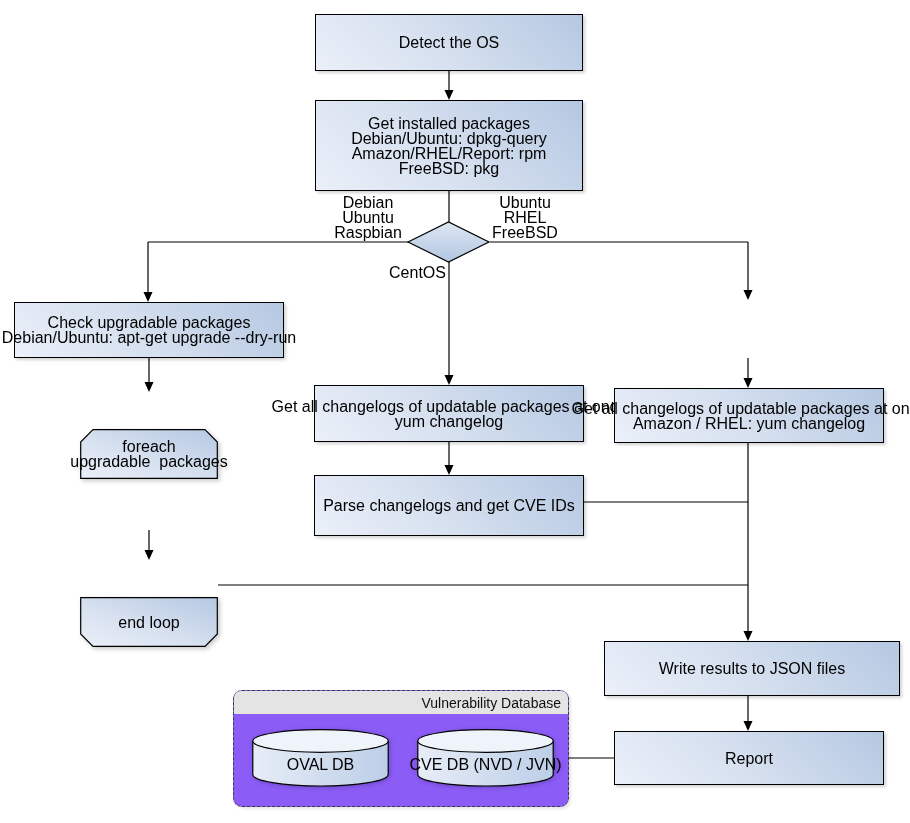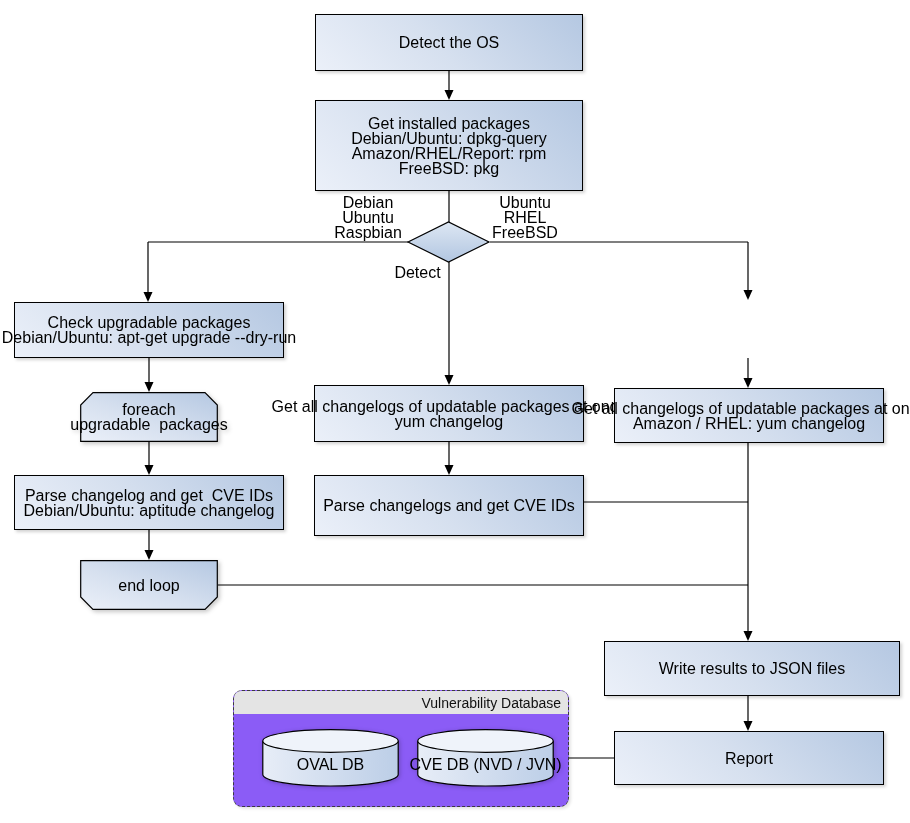--- a/index.html
+++ b/index.html
@@ -11,21 +11,21 @@
   .node{
     position:absolute;display:flex;align-items:center;justify-content:center;
     background:linear-gradient(45deg,#ebf0f9 0%,#d6e0ef 45%,#b5c8e2 100%);
     border:1px solid #000;box-shadow:2px 2px 3px rgba(0,0,0,0.18);
     box-sizing:border-box;
   }
   .lbl{
     white-space:pre;text-align:center;font-size:16px;line-height:15px;color:#000;
   }
   .loopshape{position:absolute;display:flex;align-items:center;justify-content:center;
-    filter:drop-shadow(2px 2px 2px rgba(0,0,0,0.22));}
+    filter:drop-shadow(2px 2px 2px rgba(0,0,0,0.22));margin-top:37px;}
   .loopshape svg{position:absolute;left:0;top:0;}
   .loopshape .lbl{position:relative;}
   .freelabel{position:absolute;text-align:center;}
   .freelabel .lbl{display:block;}
   .group{
     position:absolute;left:233px;top:690px;width:336px;height:117px;
     background:#8b5cf6;border:1.5px dashed #3c3c3c;border-radius:9px;
     box-sizing:border-box;box-shadow:2px 2px 3px rgba(0,0,0,0.10);
   }
   .group-header{
@@ -106,24 +106,20 @@
 Debian/Ubuntu: dpkg-query
 Amazon/RHEL/Report: rpm
 FreeBSD: pkg</span>
   </div>
 
   <div class="node" style="left:14px;top:302px;width:270px;height:56px">
     <span class="lbl">Check upgradable packages
 Debian/Ubuntu: apt-get upgrade --dry-run</span>
   </div>
 
-  <div class="node" style="left:14px;top:475px;width:270px;height:55px">
-    <span class="lbl">Parse changelog and get  CVE IDs
-Debian/Ubuntu: aptitude changelog</span>
-  </div>
 
   <div class="node" style="left:314px;top:385px;width:270px;height:57px">
     <span class="lbl">Get all changelogs of updatable packages at once
 yum changelog</span>
   </div>
 
   <div class="node" style="left:314px;top:475px;width:270px;height:61px">
     <span class="lbl">Parse changelogs and get CVE IDs</span>
   </div>
 
@@ -160,30 +156,30 @@
     <span class="lbl">Debian
 Ubuntu
 Raspbian</span>
   </div>
   <div class="freelabel" style="left:487px;top:195px;width:76px">
     <span class="lbl">Ubuntu
 RHEL
 FreeBSD</span>
   </div>
   <div class="freelabel" style="left:380px;top:265px;width:75px">
-    <span class="lbl">Detect</span>
+    <span class="lbl">CentOS</span>
   </div>
 
   <div class="group">
     <div class="group-header">
       <span class="group-title">Vulnerability Database</span>
     </div>
   </div>
 
-  <div class="cylinder" style="left:262px;top:729px;width:137px;height:58px">
+  <div class="cylinder" style="left:252px;top:729px;width:137px;height:58px">
     <svg width="137" height="58" viewBox="0 0 137 58">
       <path d="M 0.8,12 L 0.8,45.5 A 67.7,11.5 0 0 0 136.2,45.5 L 136.2,12" fill="url(#gradCylBody)" stroke="#000" stroke-width="1.2"></path>
       <ellipse cx="68.5" cy="12" rx="67.7" ry="11.3" fill="#eff3fa" stroke="#000" stroke-width="1.2"></ellipse>
     </svg>
     <span class="lbl">OVAL DB</span>
   </div>
 
   <div class="cylinder" style="left:417px;top:729px;width:137px;height:58px">
     <svg width="137" height="58" viewBox="0 0 137 58">
       <path d="M 0.8,12 L 0.8,45.5 A 67.7,11.5 0 0 0 136.2,45.5 L 136.2,12" fill="url(#gradCylBody)" stroke="#000" stroke-width="1.2"></path>

